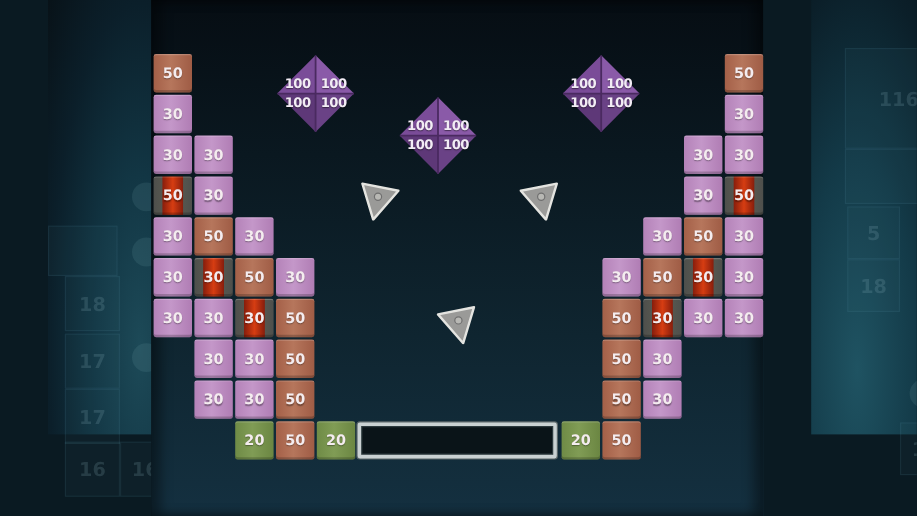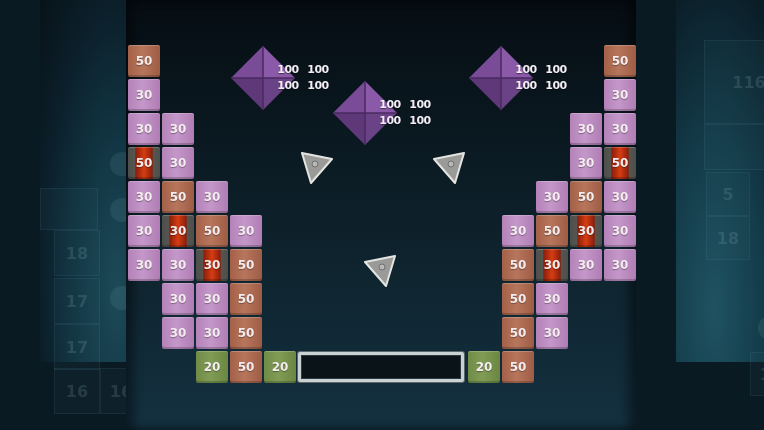--- a/index.html
+++ b/index.html
@@ -47,21 +47,20 @@
     background: linear-gradient(90deg, #4e4f4c 0%, #55564f 22%, #8a1e0c 24%, #d63d12 50%, #8a1e0c 76%, #55564f 78%, #4e4f4c 100%);
   }
   .diamond {
     position: absolute; width: 64px; height: 64px;
   }
   .diamond svg { position: absolute; left: 0; top: 0; }
   .diamond .lbl {
     position: absolute; color: #f2ecf5; font-weight: bold; font-size: 11px;
     letter-spacing: -0.5px; width: 30px; text-align: center;
     text-shadow: 0 1px 1px rgba(0,0,0,0.5);
-    margin-left: 40px;
   }
   .bumper { position: absolute; width: 34px; height: 34px; }
   .paddle {
     position: absolute; left: 298px; top: 352px; width: 166px; height: 30px;
     box-sizing: border-box; border: 3px solid #c9d1d2; border-radius: 2px;
     background: #0a1418; box-shadow: 0 0 0 1px #5b6769, inset 0 0 0 1px #2c3a3e;
   }
 </style>
 </head>
 <body>

